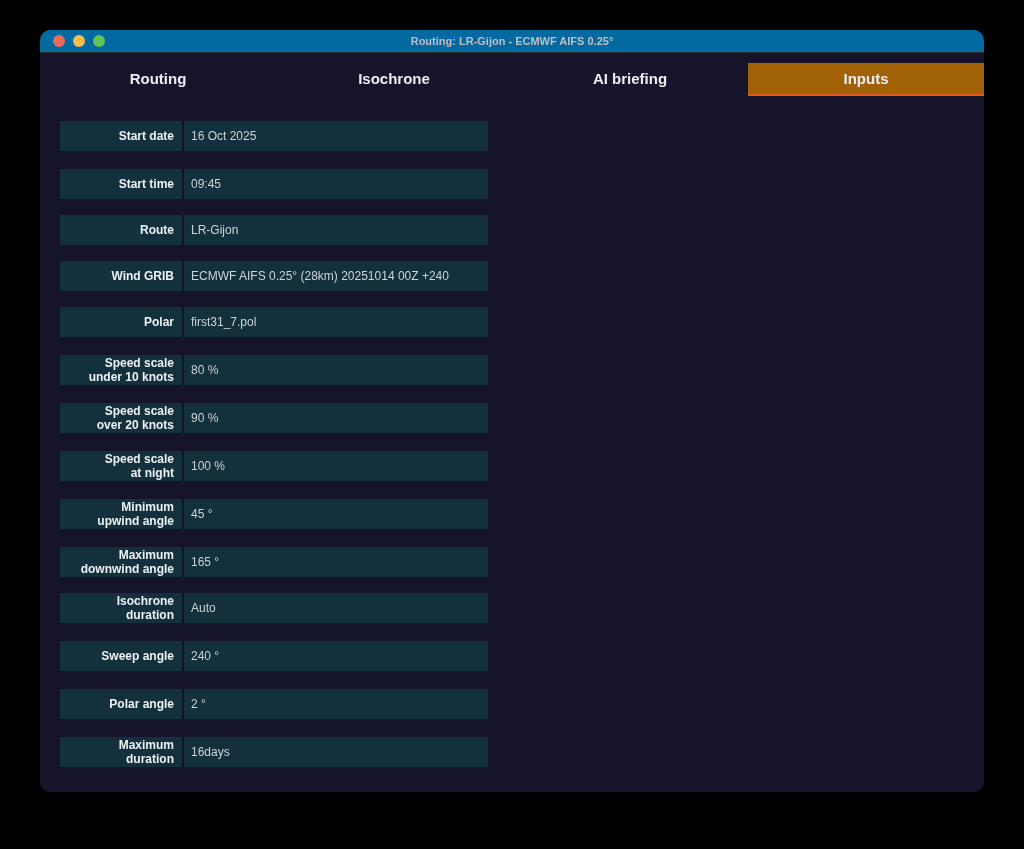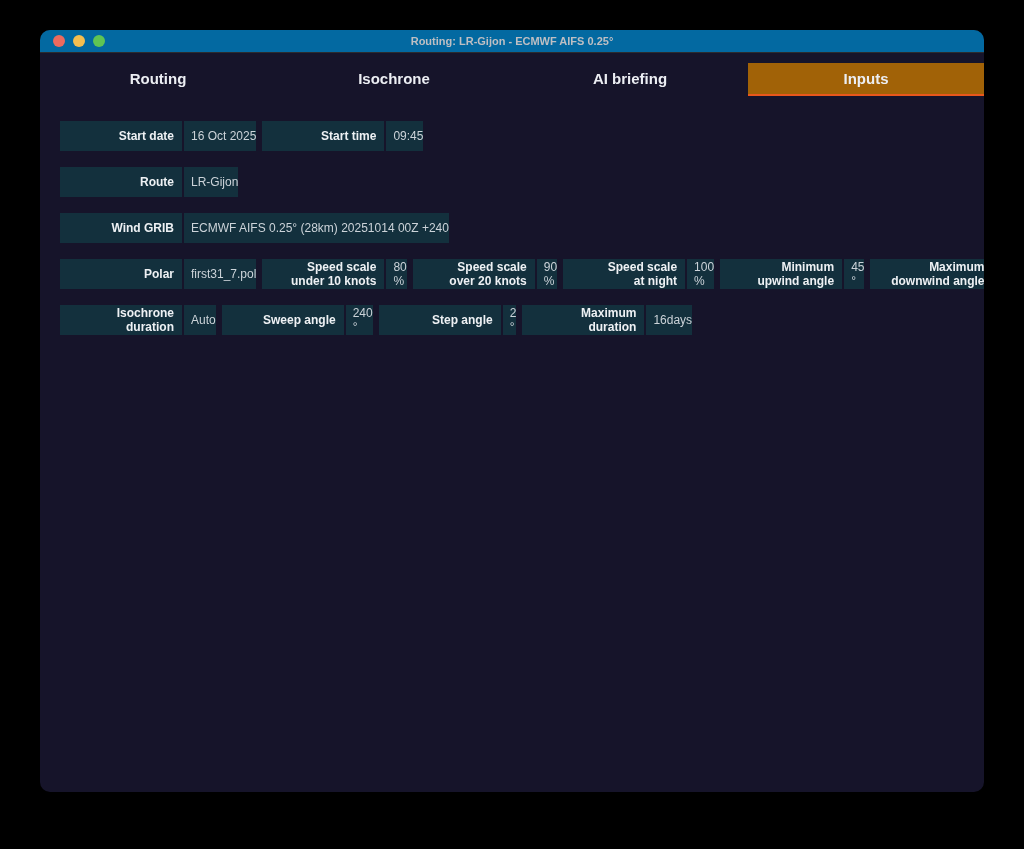--- a/index.html
+++ b/index.html
@@ -22,21 +22,21 @@
   .light.yellow{background:#f5be4f;}
   .light.green{background:#5fc454;}
   .tabbar{margin-top:10px;height:33px;display:flex;}
   .tab{
     flex:1;display:flex;align-items:center;justify-content:center;
     font-size:15px;font-weight:700;color:#eceef3;
     border-bottom:2px solid transparent;cursor:default;
   }
   .tab.active{background:#a16207;border-bottom-color:#e8571c;}
   .form{position:absolute;left:20px;top:91px;width:428px;}
-  .section{display:flex;flex-direction:row;gap:6px;margin-bottom:16px;}
+  .section{display:flex;flex-direction:column;gap:18px;margin-bottom:16px;}
   .row{display:flex;gap:2px;min-height:30px;}
   .cell-label{
     width:114px;flex:none;background:#13303d;display:flex;align-items:center;
     justify-content:flex-end;text-align:right;padding-right:8px;
     font-size:12px;font-weight:700;color:#eef1f4;line-height:14px;white-space:pre-line;
   }
   .cell-value{
     flex:1;background:#13303d;display:flex;align-items:center;
     padding-left:7px;font-size:12px;color:#ccd3d9;line-height:14px;
   }
@@ -126,21 +126,21 @@
       <div class="row">
         <div class="cell-label">Isochrone
 duration</div>
         <div class="cell-value">Auto</div>
       </div>
       <div class="row">
         <div class="cell-label">Sweep angle</div>
         <div class="cell-value">240 °</div>
       </div>
       <div class="row">
-        <div class="cell-label">Step angle</div>
+        <div class="cell-label">Polar angle</div>
         <div class="cell-value">2 °</div>
       </div>
       <div class="row">
         <div class="cell-label">Maximum
 duration</div>
         <div class="cell-value">
           <span>16</span>
           <span class="unit">days</span>
         </div>
       </div>

